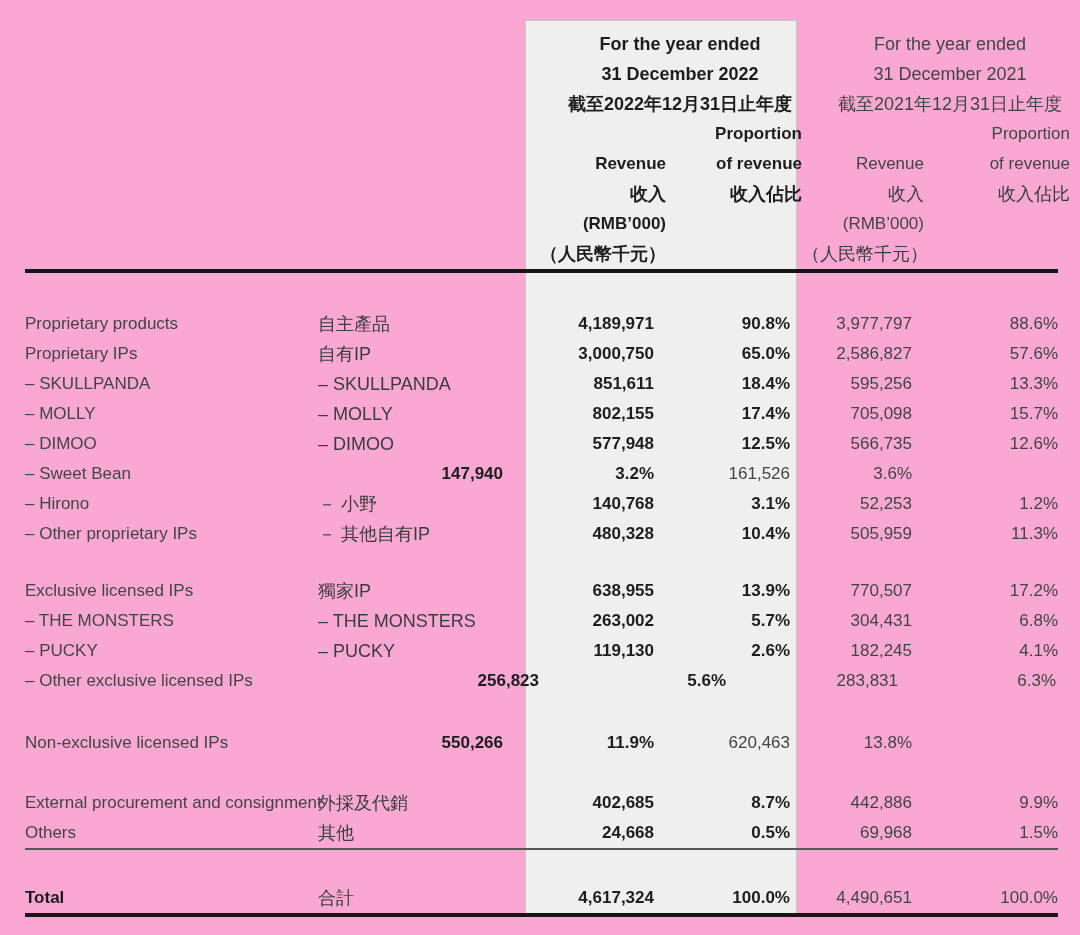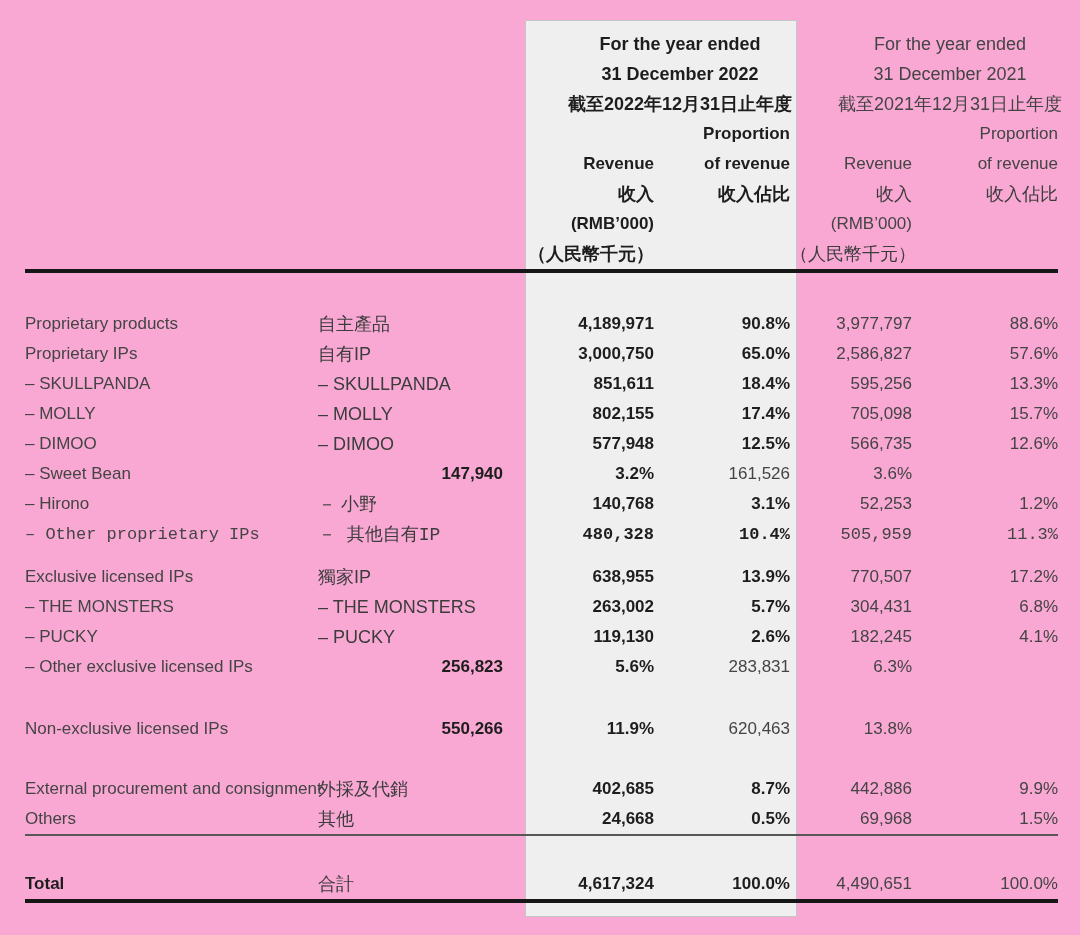--- a/index.html
+++ b/index.html
@@ -21,21 +21,21 @@
   .hdr-2022{left:529px;font-weight:700;color:var(--strong);}
   .hdr-2021{left:799px;color:var(--regular);}
 
   .grid{display:grid;grid-template-columns:293px 185px 151px 136px 122px 146px;
         padding-left:25px;height:30px;align-items:center;font-size:17px;}
   .c{white-space:nowrap;overflow:visible;}
   .num{text-align:right;}
   .zh{font-size:18px;color:#3c3c3c;}
   .bold{font-weight:700;color:var(--strong);}
 
-  .subhdr{position:absolute;top:119px;left:0;width:1036px;}
+  .subhdr{position:absolute;top:119px;left:12px;width:1036px;}
   .tbody{position:absolute;top:309px;left:0;width:1080px;}
 
   .rule{margin-left:25px;width:1033px;}
   .rule-heavy{height:4px;background:var(--rule-heavy);}
   .rule-light{height:2px;background:var(--rule-light);}
   .rule-top{position:absolute;top:269px;left:25px;width:1033px;height:4px;background:var(--rule-heavy);}
   .spacer-total{height:33px;}
 </style>
 </head>
 <body>
@@ -158,21 +158,21 @@
 
   <div class="grid row">
     <div class="c">– Hirono</div>
     <div class="c zh">－ 小野</div>
     <div class="c num bold">140,768</div>
     <div class="c num bold">3.1%</div>
     <div class="c num">52,253</div>
     <div class="c num">1.2%</div>
   </div>
 
-  <div class="grid row" style="margin-bottom: 13px; font-family: Liberation Mono, monospace;">
+  <div class="grid row" style="margin-bottom: 27px;">
     <div class="c">– Other proprietary IPs</div>
     <div class="c zh">－ 其他自有IP</div>
     <div class="c num bold">480,328</div>
     <div class="c num bold">10.4%</div>
     <div class="c num">505,959</div>
     <div class="c num">11.3%</div>
   </div>
 
   <div class="grid row">
     <div class="c">Exclusive licensed IPs</div>
@@ -194,21 +194,21 @@
 
   <div class="grid row">
     <div class="c">– PUCKY</div>
     <div class="c zh">– PUCKY</div>
     <div class="c num bold">119,130</div>
     <div class="c num bold">2.6%</div>
     <div class="c num">182,245</div>
     <div class="c num">4.1%</div>
   </div>
 
-  <div class="grid row" style="margin-bottom: 32px;">
+  <div class="grid row" style="margin-bottom: 32px; gap: 36px;">
     <div class="c">– Other exclusive licensed IPs</div>
     <div class="c num bold">256,823</div>
     <div class="c num bold">5.6%</div>
     <div class="c num">283,831</div>
     <div class="c num">6.3%</div>
   </div>
 
   <div class="grid row" style="margin-bottom: 30px;">
     <div class="c">Non-exclusive licensed IPs</div>
     <div class="c num bold">550,266</div>

